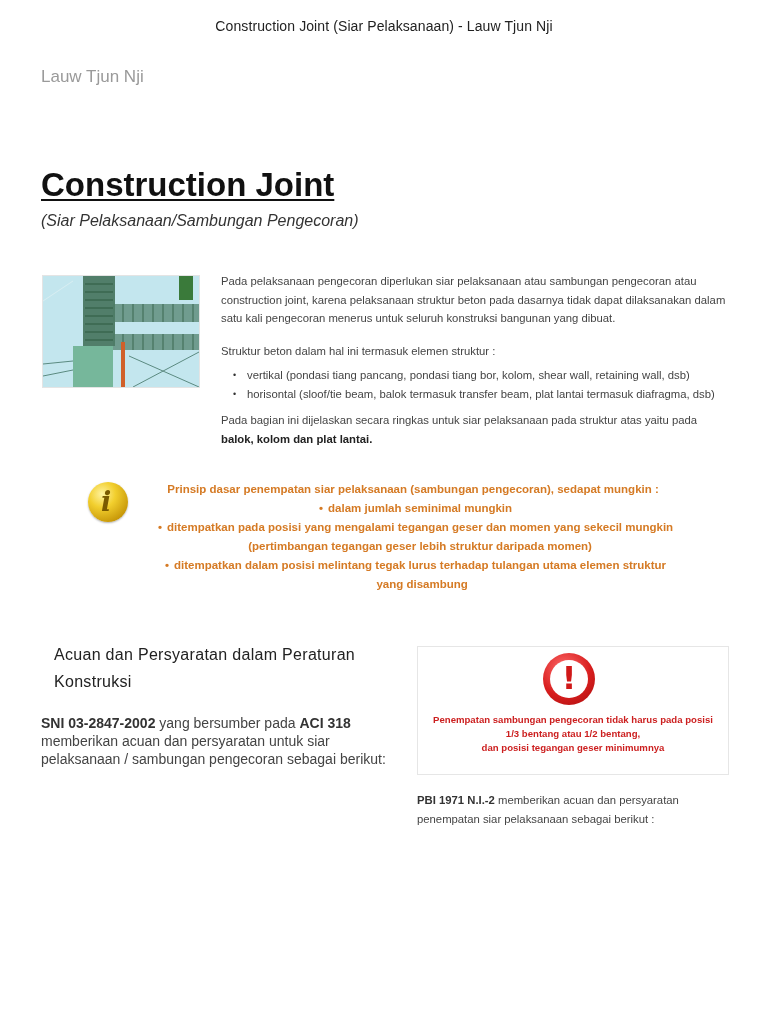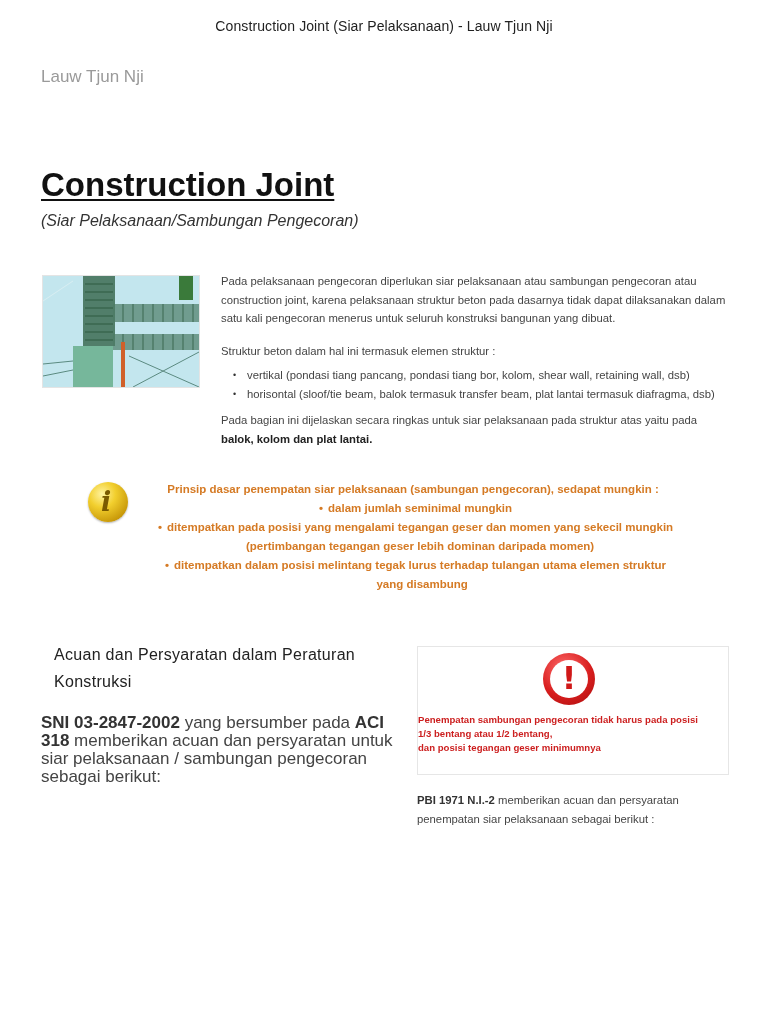--- a/index.html
+++ b/index.html
@@ -16,27 +16,27 @@
   .intro li::before { content:"\2022"; position:absolute; left:-14px; font-size:9px; color:#333; }
   .intro b { color:#222; }
   .callout { position:absolute; top:476px; left:86px; width:600px; height:125px; }
   .info-icon { position:absolute; top:6px; left:2px; width:40px; height:40px; border-radius:50%; background:radial-gradient(circle at 35% 30%, #fff3a0 0%, #f2cf2e 35%, #c99a0a 75%, #9b7100 100%); box-shadow:0 1px 2px rgba(0,0,0,0.3); }
   .info-icon span { position:absolute; top:4px; left:13px; font-family:"DejaVu Serif", serif; font-style:italic; font-size:27px; color:#7a5a00; font-weight:bold; }
   .callout-text { position:absolute; top:4px; left:67px; font-size:11.5px; font-weight:bold; color:#d57a24; line-height:19px;text-align:center; }
   .callout-text .line { white-space:nowrap; }
   .callout-text .bullet { display:inline-block; width:14px; }
   .callout-text .cont { padding-left:14px; }
   .section-heading { position:absolute; top:641px; left:54px; width:350px; font-size:16px; line-height:27px; color:#222; letter-spacing:0.3px; }
-  .sni-text { position:absolute; top:714px; left:41px; width:360px; font-size:17px; line-height:18px; color:#444; }
+  .sni-text { position:absolute; top:714px; left:41px; width:360px; font-size:14px; line-height:18px; color:#444; }
   .sni-text b { color:#333; }
   .warn-box { position:absolute; top:646px; left:417px; width:310px; height:127px; border:1px solid #e6e6e6; background:#fff; }
   .warn-icon { position:absolute; top:6px; left:125px; width:52px; height:52px; border-radius:50%; background:radial-gradient(circle at 40% 30%, #ff6b6b 0%, #d81e1e 55%, #a80d0d 100%); }
   .warn-icon::after { content:""; position:absolute; top:7px; left:7px; width:38px; height:38px; border-radius:50%; background:#fff; }
   .warn-icon span { position:absolute; z-index:2; top:6px; left:0; width:52px; text-align:center; font-size:32px; font-weight:bold; color:#d01818; font-family:"DejaVu Sans", sans-serif; }
-  .warn-text { position:absolute; top:66px; left:0; width:310px; font-size:9.6px; font-weight:bold; color:#cc1f1f; line-height:14px; }
+  .warn-text { position:absolute; top:66px; left:0; width:310px; text-align:center; font-size:9.6px; font-weight:bold; color:#cc1f1f; line-height:14px; }
   .pbi-text { position:absolute; top:791px; left:417px; width:320px; font-size:11.3px; line-height:19px; color:#444; }
   .pbi-text b { color:#333; }
 </style>
 </head>
 <body>
 
 <div class="doc-header">Construction Joint (Siar Pelaksanaan) - Lauw Tjun Nji</div>
 
 <div class="author">Lauw Tjun Nji</div>
 
@@ -101,21 +101,21 @@
 </div>
 
 <div class="callout">
   <div class="info-icon">
       <span>i</span>
     </div>
   <div class="callout-text">
     <div class="line">Prinsip dasar penempatan siar pelaksanaan (sambungan pengecoran),  sedapat mungkin :</div>
     <div class="line"><span class="bullet">•</span><span>dalam jumlah seminimal mungkin</span></div>
     <div class="line"><span class="bullet">•</span><span>ditempatkan pada posisi yang mengalami tegangan geser dan momen yang sekecil mungkin</span></div>
-    <div class="line cont">(pertimbangan tegangan geser lebih dominan daripada momen)</div>
+    <div class="line cont">(pertimbangan tegangan geser lebih struktur daripada momen)</div>
     <div class="line"><span class="bullet">•</span><span>ditempatkan dalam posisi melintang tegak lurus terhadap tulangan utama elemen struktur</span></div>
     <div class="line cont" style="padding-left:18px">yang disambung</div>
   </div>
 </div>
 
 <div class="section-heading">Acuan dan Persyaratan dalam Peraturan Konstruksi</div>
 
 <div class="sni-text">
   <b>SNI 03-2847-2002</b><span> yang bersumber pada </span><b>ACI 318</b><span> memberikan acuan dan persyaratan untuk siar pelaksanaan / sambungan pengecoran sebagai berikut:</span>
 </div>

